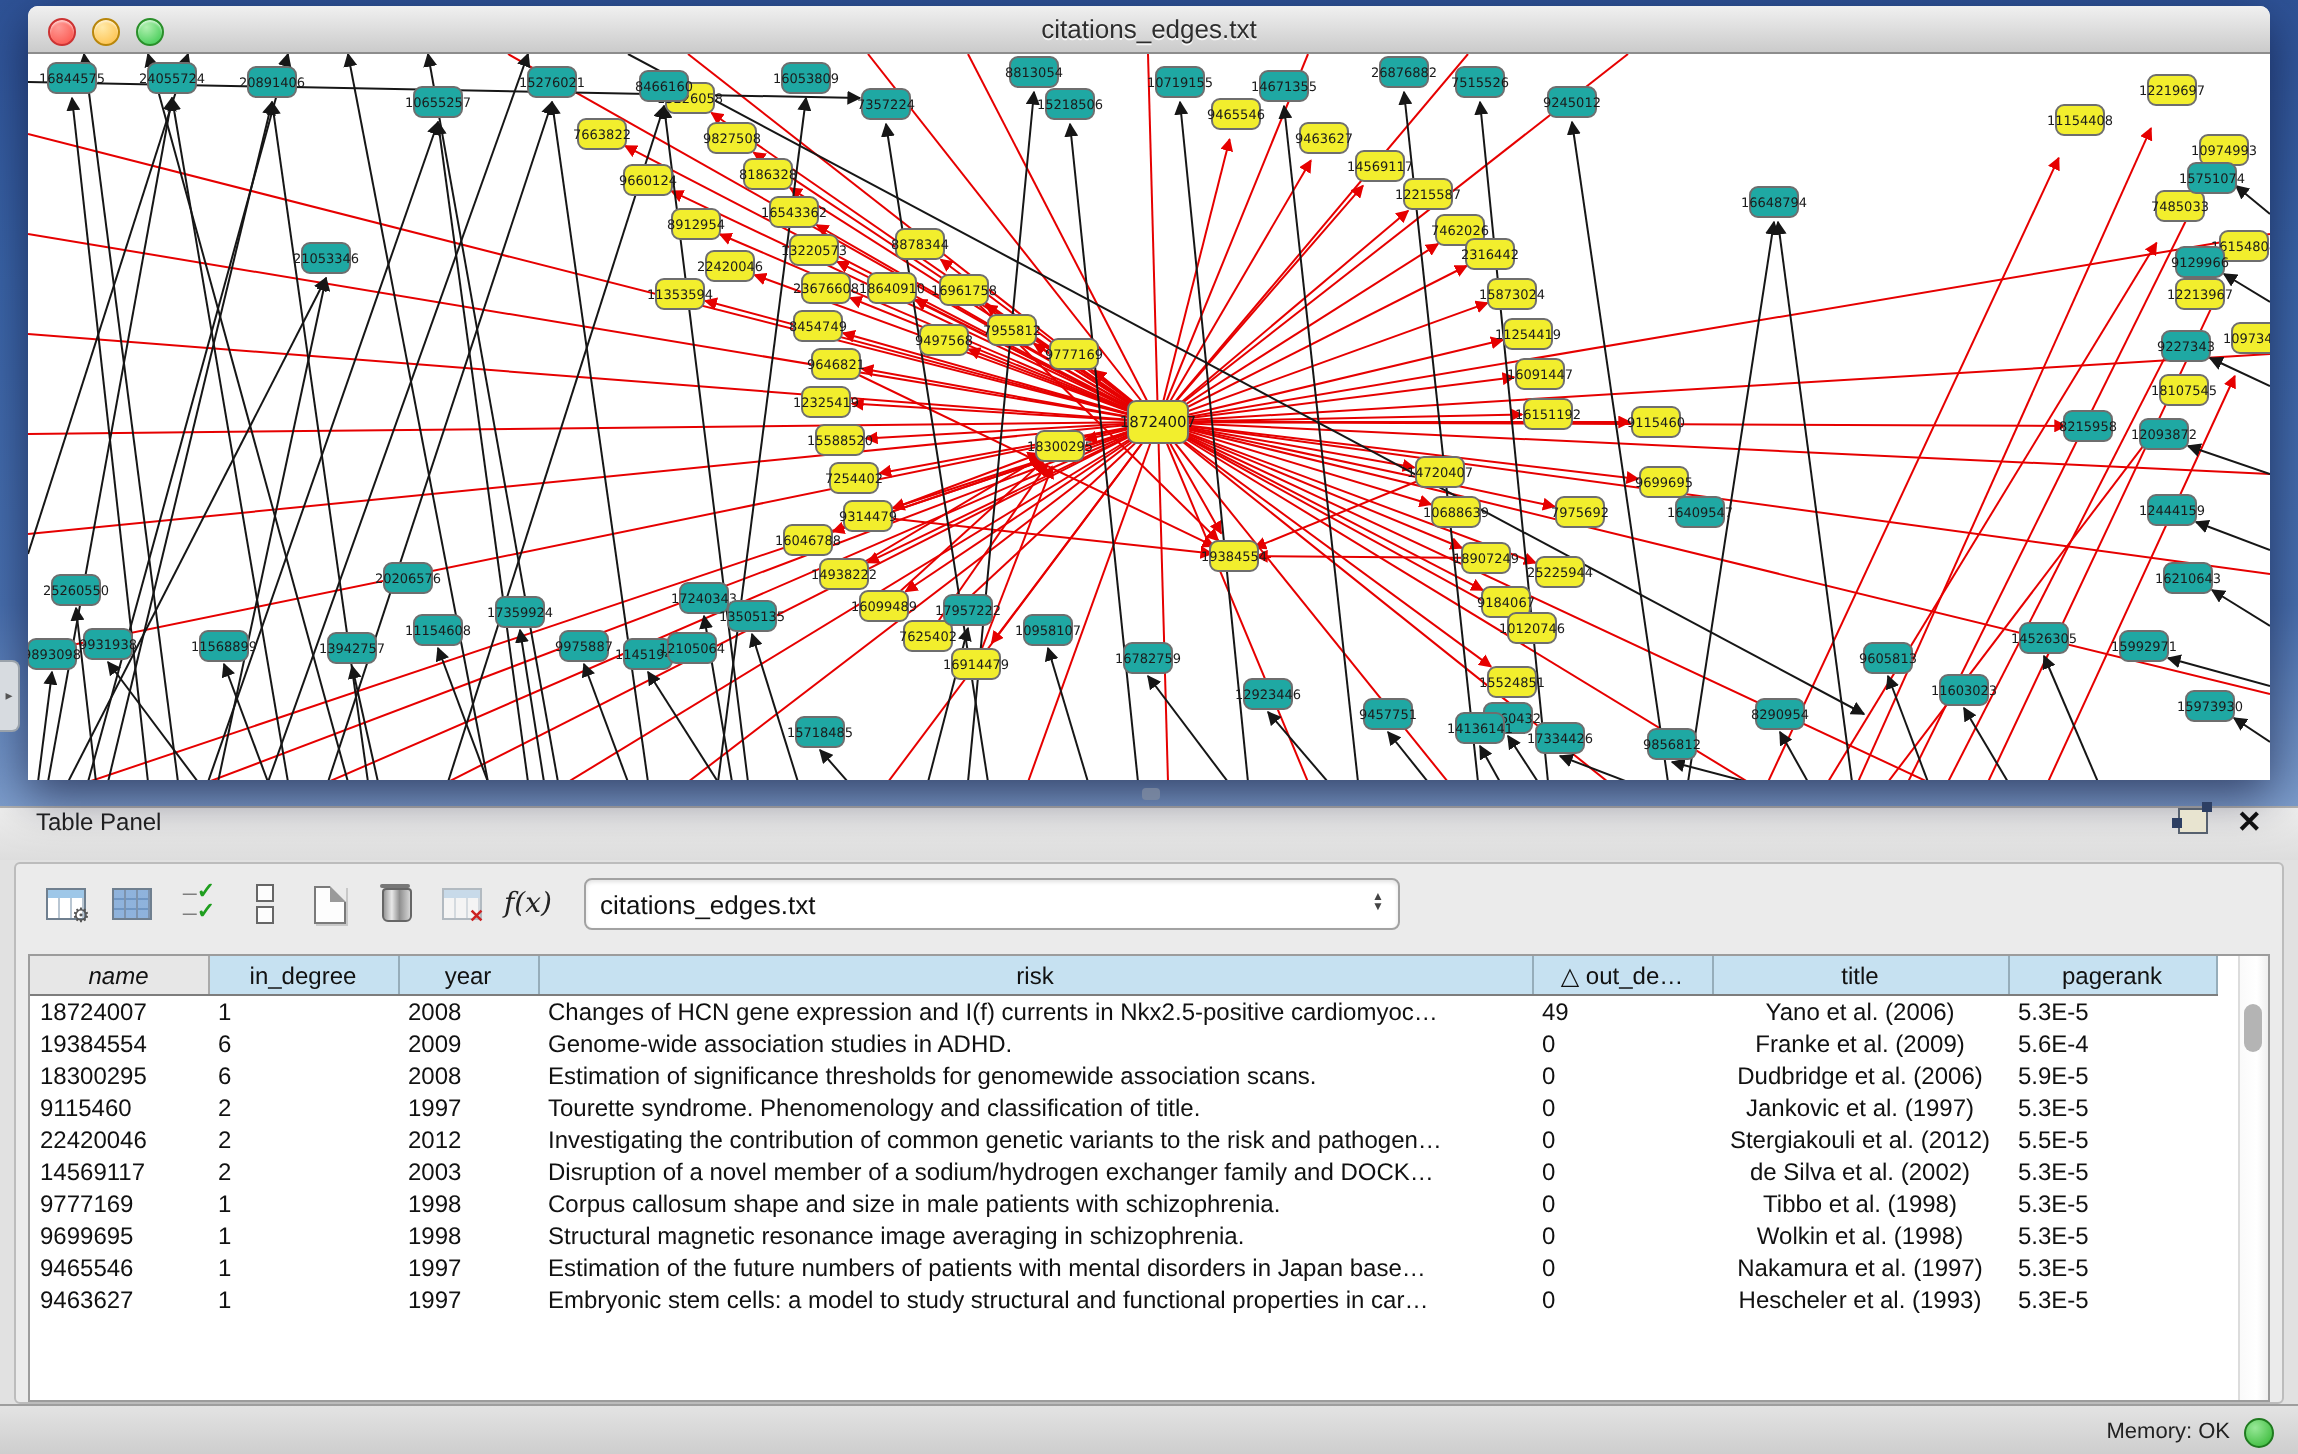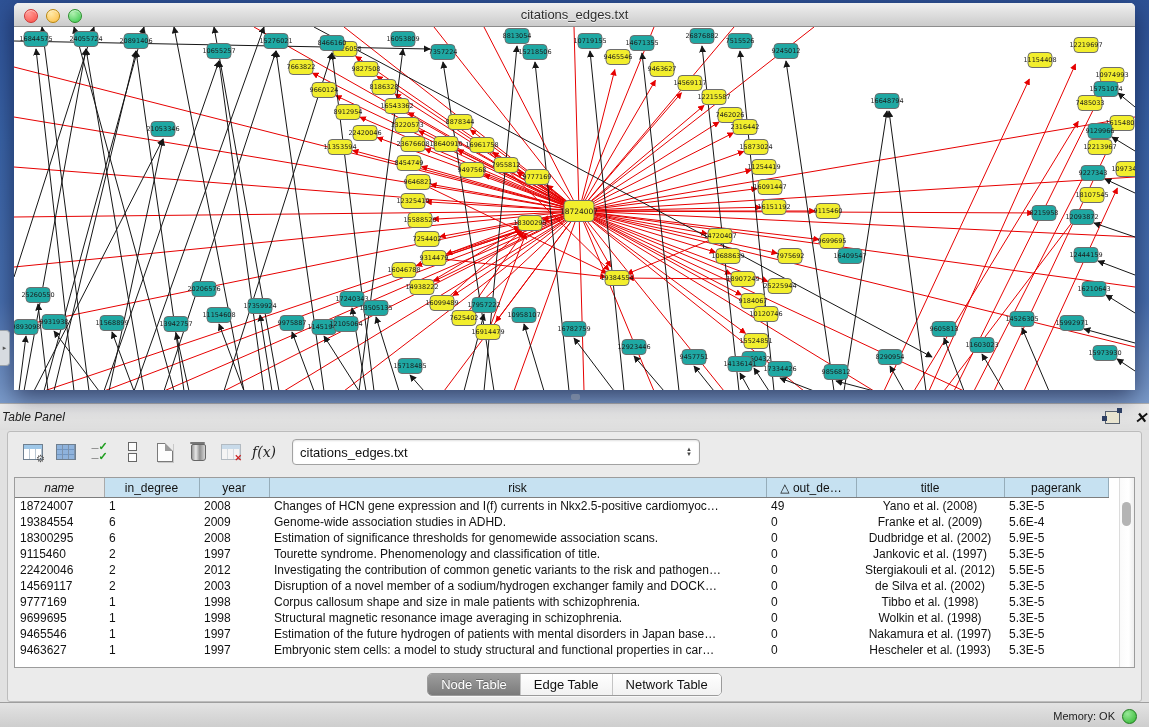--- a/index.html
+++ b/index.html
@@ -17,21 +17,21 @@
   .light.r{background:radial-gradient(circle at 35% 30%,#ff9a95,#fb4e45);border:1px solid #c33;}
   .light.y{background:radial-gradient(circle at 35% 30%,#ffe9a8,#fdbc40);border:1px solid #b8860b;}
   .light.g{background:radial-gradient(circle at 35% 30%,#b0f0b0,#33c748);border:1px solid #2a8f2a;}
   .canvas{position:absolute;left:0;right:0;top:24px;bottom:0;background:#fff;overflow:hidden;}
   .canvas svg{display:block;}
   .collapse-handle{position:absolute;left:0;top:330px;width:9px;height:34px;background:#d7dbe0;border:1px solid #9aa2ab;border-left:none;border-radius:0 4px 4px 0;font-size:7px;color:#555;display:flex;align-items:center;justify-content:center;}
   .grip{position:absolute;left:571px;top:394px;width:9px;height:6px;background:#7d8aa0;border-radius:2px;opacity:.8;}
 
   
   .tpanel{height:298px;background:#e1e1e1;border-top:1px solid #b0b0b0;display:flex;flex-direction:column;}
-  .tpanel-header{height:26px;flex:0 0 26px;display:flex;align-items:center;padding:0 2px;background:linear-gradient(#efefef,#dddddd);font-size:12px;color:#222;font-style:italic;}
+  .tpanel-header{height:26px;flex:0 0 26px;display:flex;padding:0 18px;background:linear-gradient(#efefef,#dddddd);font-size:12px;color:#222;}
   .tpanel-header .sp{flex:1;}
   .float-ico{width:13px;height:11px;border:1px solid #56606e;position:relative;margin-right:14px;background:#e8e4d0;}
   .float-ico:before{content:"";position:absolute;left:-4px;top:4px;width:5px;height:5px;background:#2d3f63;}
   .float-ico:after{content:"";position:absolute;right:-3px;top:-4px;width:5px;height:5px;background:#2d3f63;}
   .close-x{font-size:15px;font-weight:bold;color:#111;line-height:15px;cursor:default;}
   .tpanel-body{flex:1;margin:1px 7px 0 7px;background:#ebebeb;border:1px solid #bcbcbc;border-radius:3px;display:flex;flex-direction:column;min-height:0;}
   .toolbar{height:40px;flex:0 0 40px;display:flex;align-items:center;gap:7px;padding:0 12px;}
   .tico{width:26px;height:24px;display:flex;align-items:center;justify-content:center;position:relative;}
   .grid-ico{width:18px;height:14px;border:1px solid #6f7f8f;background:
      linear-gradient(#9ec7e8,#9ec7e8) 0 0/18px 4px no-repeat,
@@ -566,39 +566,39 @@
             <th>pagerank</th>
           </tr>
         </thead>
         <tbody>
             <tr>
               <td>18724007</td>
               <td>1</td>
               <td>2008</td>
               <td>Changes of HCN gene expression and I(f) currents in Nkx2.5-positive cardiomyoc…</td>
               <td>49</td>
-              <td class="c">Yano et al. (2008)</td>
+              <td class="c">Yano et al. (2006)</td>
               <td>5.3E-5</td>
             </tr>
             <tr>
               <td>19384554</td>
               <td>6</td>
               <td>2009</td>
               <td>Genome-wide association studies in ADHD.</td>
               <td>0</td>
               <td class="c">Franke et al. (2009)</td>
               <td>5.6E-4</td>
             </tr>
             <tr>
               <td>18300295</td>
               <td>6</td>
               <td>2008</td>
               <td>Estimation of significance thresholds for genomewide association scans.</td>
               <td>0</td>
-              <td class="c">Dudbridge et al. (2002)</td>
+              <td class="c">Dudbridge et al. (2006)</td>
               <td>5.9E-5</td>
             </tr>
             <tr>
               <td>9115460</td>
               <td>2</td>
               <td>1997</td>
               <td>Tourette syndrome. Phenomenology and classification of title.</td>
               <td>0</td>
               <td class="c">Jankovic et al. (1997)</td>
               <td>5.3E-5</td>
@@ -636,46 +636,39 @@
               <td>1998</td>
               <td>Structural magnetic resonance image averaging in schizophrenia.</td>
               <td>0</td>
               <td class="c">Wolkin et al. (1998)</td>
               <td>5.3E-5</td>
             </tr>
             <tr>
               <td>9465546</td>
               <td>1</td>
               <td>1997</td>
-              <td>Estimation of the future hydrogen of patients with mental disorders in Japan base…</td>
+              <td>Estimation of the future numbers of patients with mental disorders in Japan base…</td>
               <td>0</td>
               <td class="c">Nakamura et al. (1997)</td>
               <td>5.3E-5</td>
             </tr>
             <tr>
               <td>9463627</td>
               <td>1</td>
               <td>1997</td>
               <td>Embryonic stem cells: a model to study structural and functional properties in car…</td>
               <td>0</td>
               <td class="c">Hescheler et al. (1993)</td>
               <td>5.3E-5</td>
             </tr>
           </tbody>
       </table>
       <div class="vsb">
           <div class="thumb"></div>
         </div>
-    </div>
-    <div class="tabbar">
-      <div class="segctl">
-        <span class="seg sel">Node Table</span>
-        <span class="seg">Edge Table</span>
-        <span class="seg">Network Table</span>
-      </div>
     </div>
   </div>
 </div>
 
 <div class="statusbar">
   <span>Memory: OK</span>
   <span class="memdot"></span>
 </div>
 
 </body></html>

